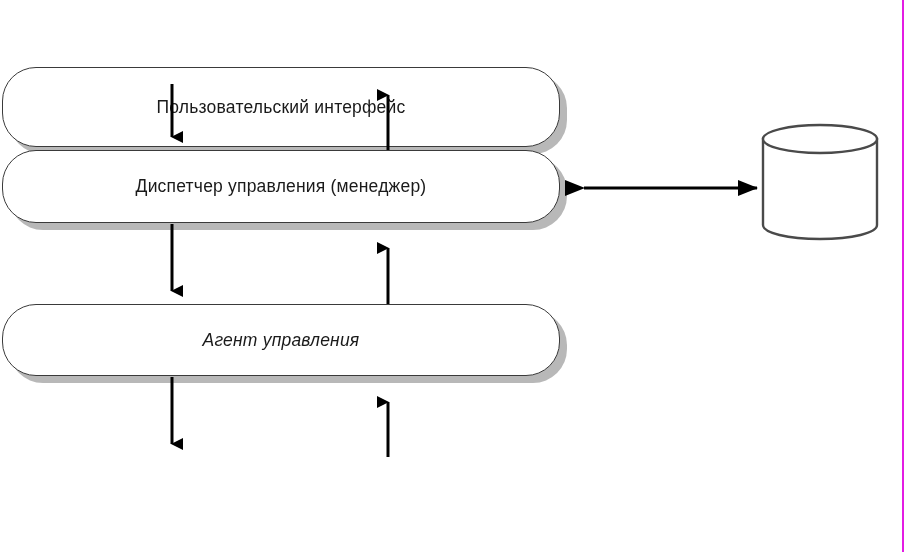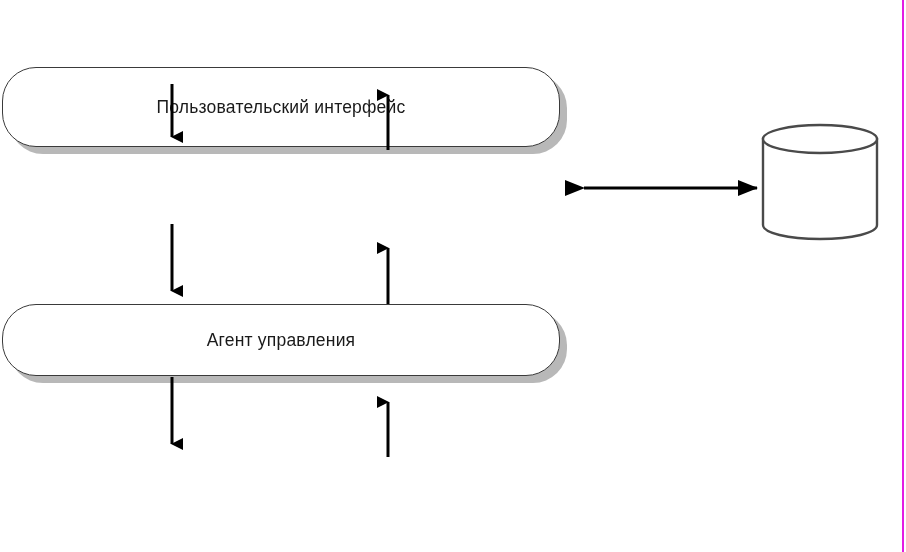--- a/index.html
+++ b/index.html
@@ -40,21 +40,21 @@
   }
   .node-label {
     color: #1a1a1a;
     font-size: 17.5px;
     letter-spacing: 0.2px;
     white-space: nowrap;
     text-align: center;
   }
   #node-ui       { left: 2px;  top: 19px;   width: 558px; height: 80px; margin-top: 48px;  }
   #node-manager  { left: 2px;  top: 150px; width: 558px; height: 73px;  }
-  #node-agent    { left: 2px;  top: 304px; width: 558px; height: 72px;  }
+  #node-agent    { left: 2px;  top: 304px; width: 558px; height: 72px; font-style: italic;  }
   #node-objects  { left: 2px;  top: 457px; width: 558px; height: 80px;  }
 
   
   #db-cylinder {
     position: absolute;
     left: 760px;
     top: 122px;
     width: 120px;
     height: 120px;
   }
@@ -72,20 +72,23 @@
 </style>
 </head>
 <body>
 
 <div id="canvas">
 
   <div class="node" id="node-ui">
     <span class="node-label">Пользовательский интерфейс</span>
   </div>
 
+  <div class="node" id="node-manager">
+    <span class="node-label">Диспетчер управления (менеджер)</span>
+  </div>
 
   <div class="node" id="node-agent">
     <span class="node-label">Агент управления</span>
   </div>
 
 
   <div id="db-cylinder">
     <svg width="120" height="120" viewBox="0 0 120 120">
 
       <path d="M3,17 L3,103 C3,111 28,117 60,117 C92,117 117,111 117,103 L117,17 Z" fill="#ffffff" stroke="#4a4a4a" stroke-width="2.4"></path>

